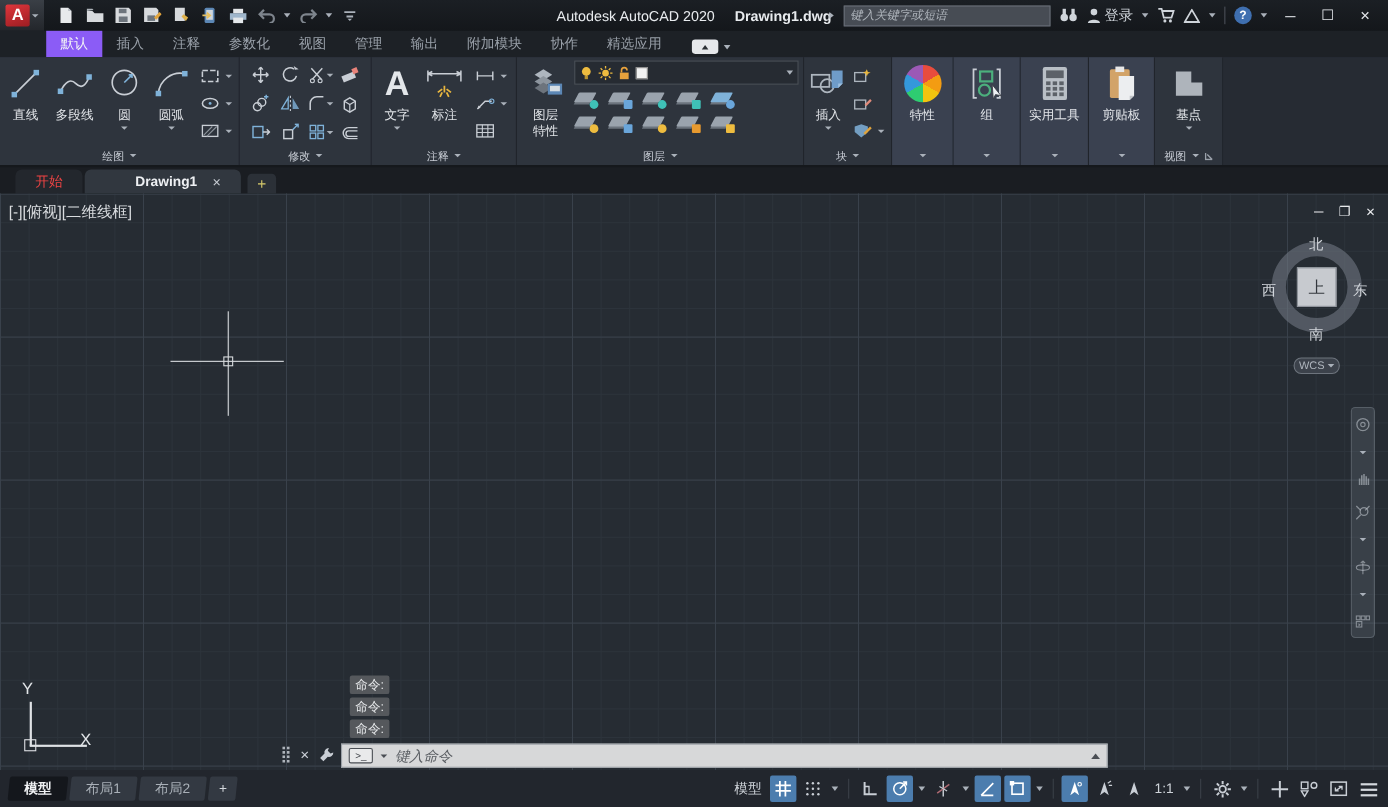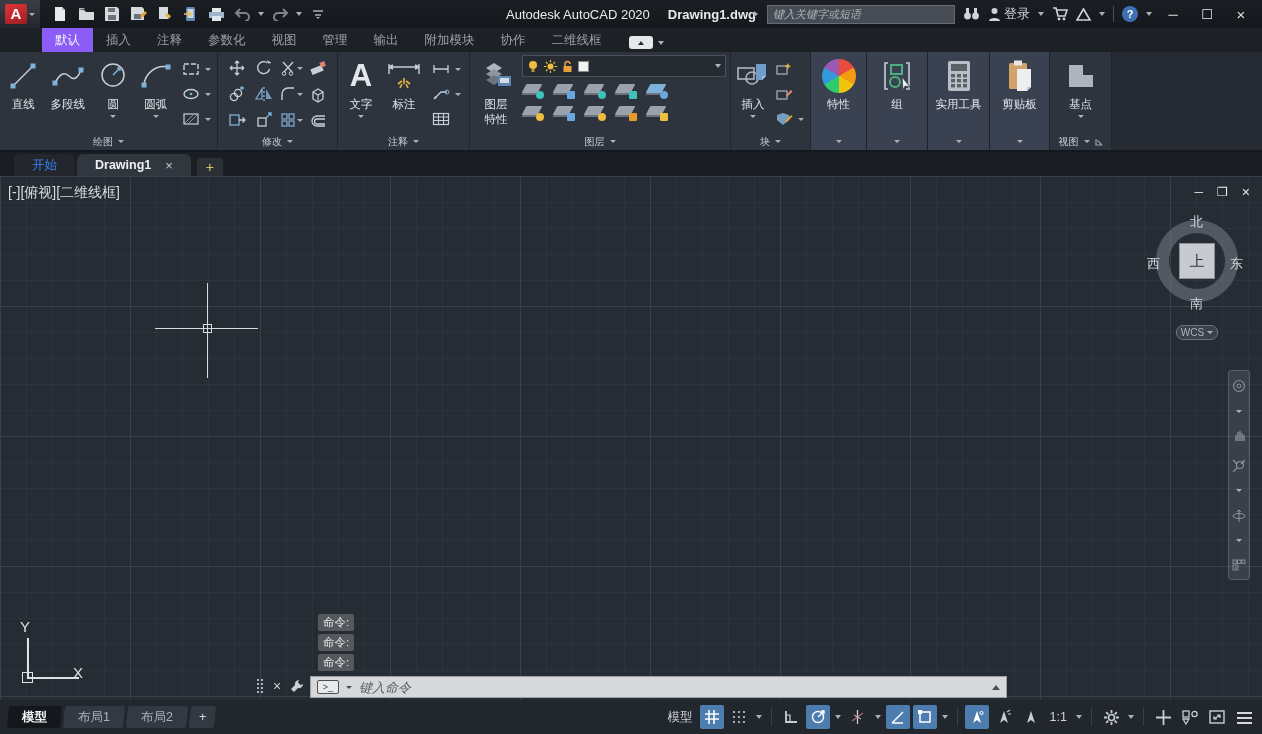--- a/index.html
+++ b/index.html
@@ -72,21 +72,21 @@
   .lyr .sheet { position:absolute; left:2px; top:3px; width:16px; height:9px; background:#9aa3ad;
     transform:skewX(-28deg); border-radius:1px; box-shadow:0 3px 0 -1px #6b737d; }
   .lyr .dot { position:absolute; right:0; bottom:0; width:8px; height:8px; border-radius:50%; }
   .dot.teal{background:#3fc1b7;} .dot.yellow{background:#eebc3f;} .dot.orange{background:#e89a2f;}
   .dot.blue{background:#6aa6db;} .dot.sq{border-radius:1px;}
 
   
   #filetabs { position:absolute; left:0; top:152px; width:1262px; height:24px; background:#1a1d22;
     display:flex; align-items:flex-end; padding-left:14px; gap:2px; }
   .ftab { height:22px; padding:0 18px; display:flex; align-items:center; gap:14px; font-size:12.5px;
-    color:#3b82f6; background:#23272d; border-radius:6px 6px 0 0; }
+    color:#ef4444; background:#23272d; border-radius:6px 6px 0 0; }
   .ftab.active { background:#31373f; color:#eef0f3; }
   .ftab .x { color:#c6cbd2; font-size:13px; }
   #newtab { width:26px; height:18px; background:#2b3037; border-radius:4px 4px 0 0; margin-left:4px;
     display:flex; align-items:center; justify-content:center; color:#d4c76a; font-size:14px; }
 
   
   #canvas { position:absolute; left:0; top:176px; width:1262px; height:524px; background:#262c33;
     background-image:
       linear-gradient(to right,#39414b 1px,transparent 1px),
       linear-gradient(to bottom,#39414b 1px,transparent 1px),
@@ -270,21 +270,21 @@
 <div id="tabrow">
   <span class="rtab active">默认</span>
   <span class="rtab">插入</span>
   <span class="rtab">注释</span>
   <span class="rtab">参数化</span>
   <span class="rtab">视图</span>
   <span class="rtab">管理</span>
   <span class="rtab">输出</span>
   <span class="rtab">附加模块</span>
   <span class="rtab">协作</span>
-  <span class="rtab">二维线框</span>
+  <span class="rtab">精选应用</span>
   <span id="ribmin">
     <span class="pill">
         <span class="up"></span>
       </span>
     <span class="dn"></span>
   </span>
 </div>
 
 <div id="ribbon">
 
@@ -742,21 +742,21 @@
   </div>
 
   <div style="flex:1;background:#262b33;"></div>
 </div>
 
 <div id="filetabs">
   <span class="ftab">
       <span>开始</span>
     </span>
   <span class="ftab active">
-    <span style="font-weight:bold;">Drawing1</span>
+    <span style="font-weight:bold;margin-left:28px;">Drawing1</span>
     <span class="x">×</span>
   </span>
   <span id="newtab">+</span>
 </div>
 
 <div id="canvas">
   <span class="abs" id="vplabel">[-][俯视][二维线框]</span>
 
   <div class="abs" id="dwgwin">
     <span>─</span>

